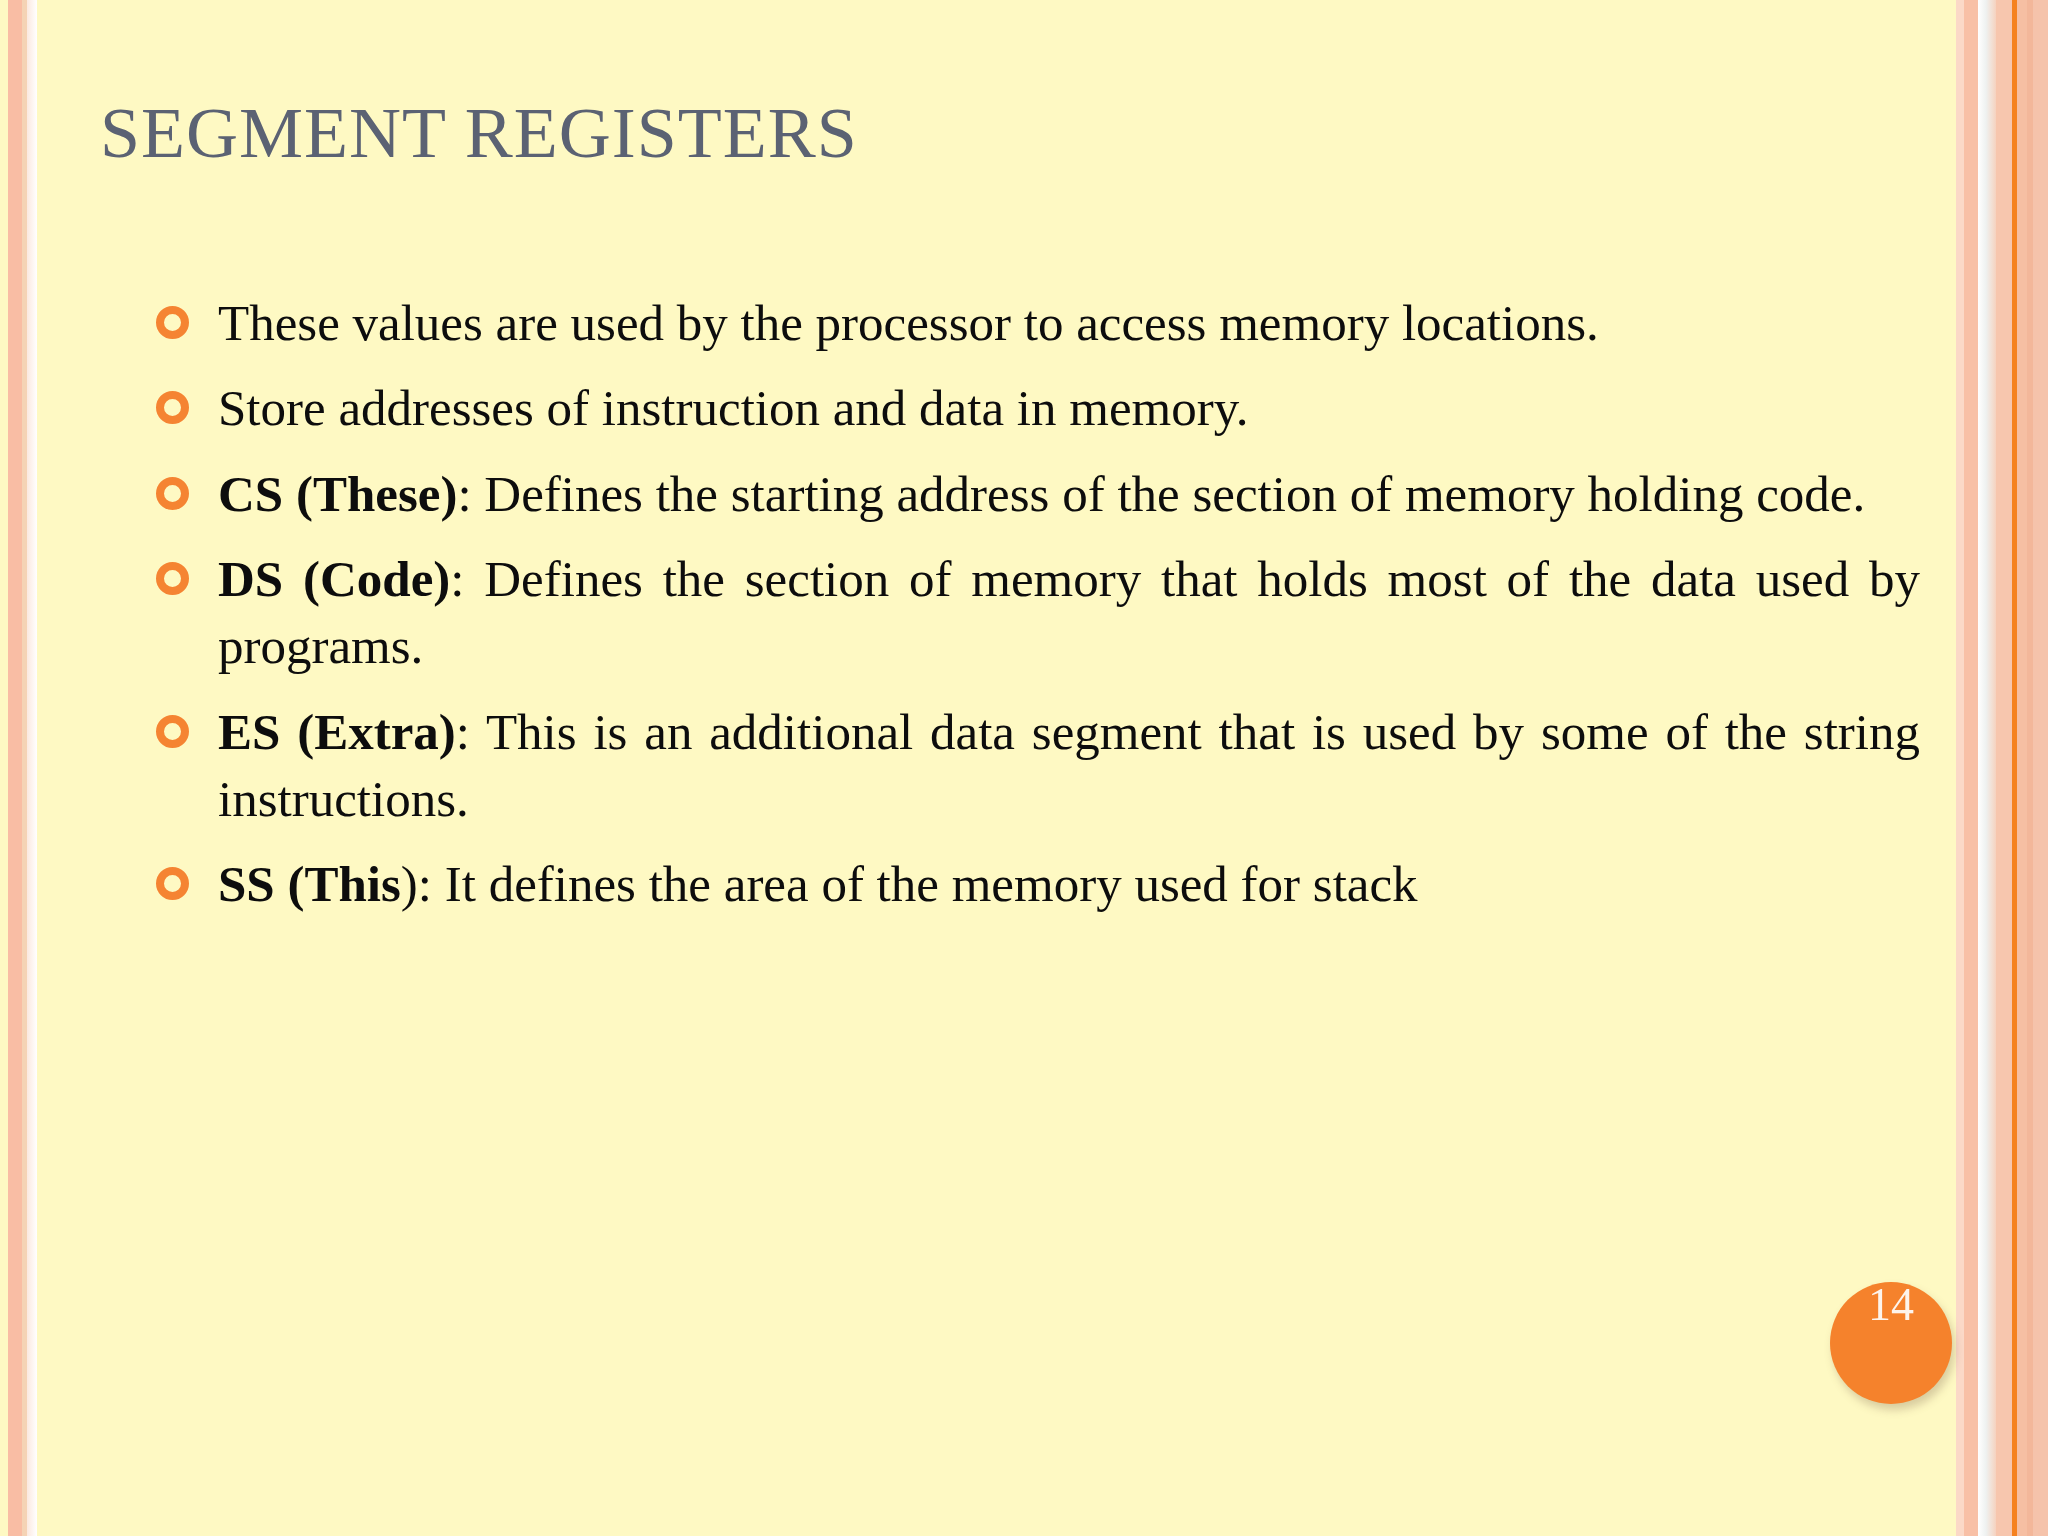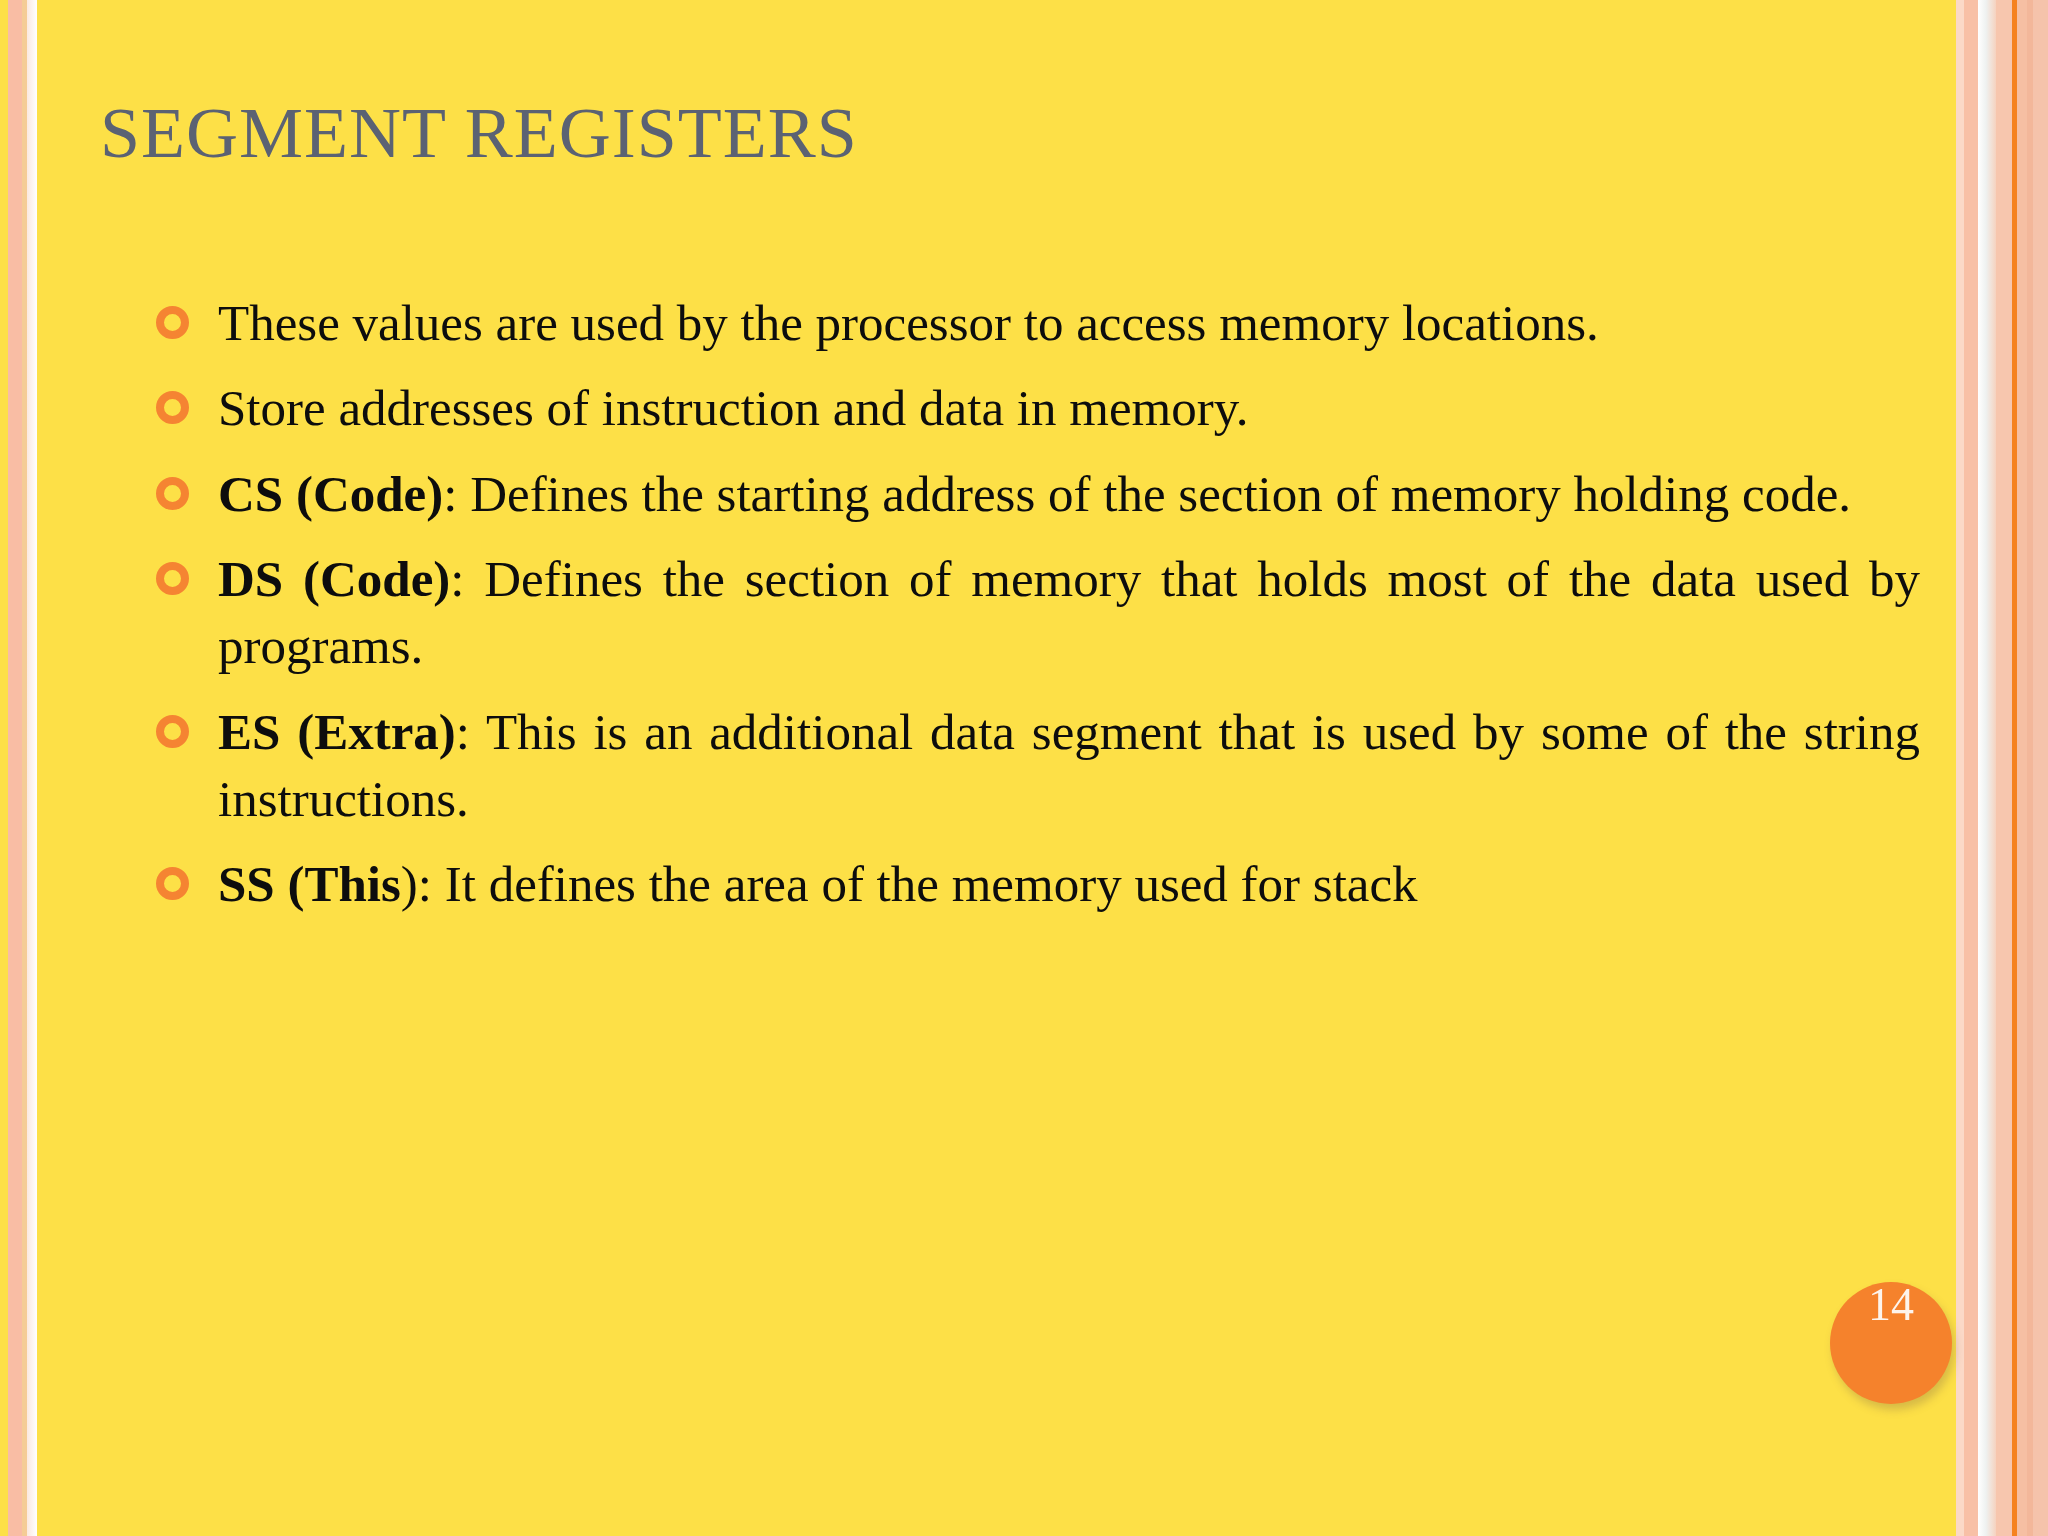--- a/index.html
+++ b/index.html
@@ -5,21 +5,21 @@
   html, body {
     margin: 0;
     padding: 0;
     background: #ffffff;
   }
 
   #slide {
     position: relative;
     width: 2048px;
     height: 1536px;
-    background: #fde047;
+    background: #fef9c3;
     overflow: hidden;
     font-family: "Liberation Serif", "DejaVu Serif", serif;
   }
 
   
   .left-stripe-outer {
     position: absolute;
     left: 8px;
     top: 0;
     width: 14px;
@@ -162,21 +162,21 @@
       <span>These values are used by the processor to access memory locations.</span>
     </div>
 
     <div class="bullet-row">
       <span class="ring"></span>
       <span>Store addresses of instruction and data in memory.</span>
     </div>
 
     <div class="bullet-row">
       <span class="ring"></span>
-      <b>CS (Code)</b><span>: Defines the starting address of the section of memory holding code.</span>
+      <b>CS (These)</b><span>: Defines the starting address of the section of memory holding code.</span>
     </div>
 
     <div class="bullet-row">
       <span class="ring"></span>
       <b>DS (Code)</b><span>: Defines the section of memory that holds most of the data used by programs.</span>
     </div>
 
     <div class="bullet-row">
       <span class="ring"></span>
       <b>ES (Extra)</b><span>: This is an additional data segment that is used by some of the string instructions.</span>

